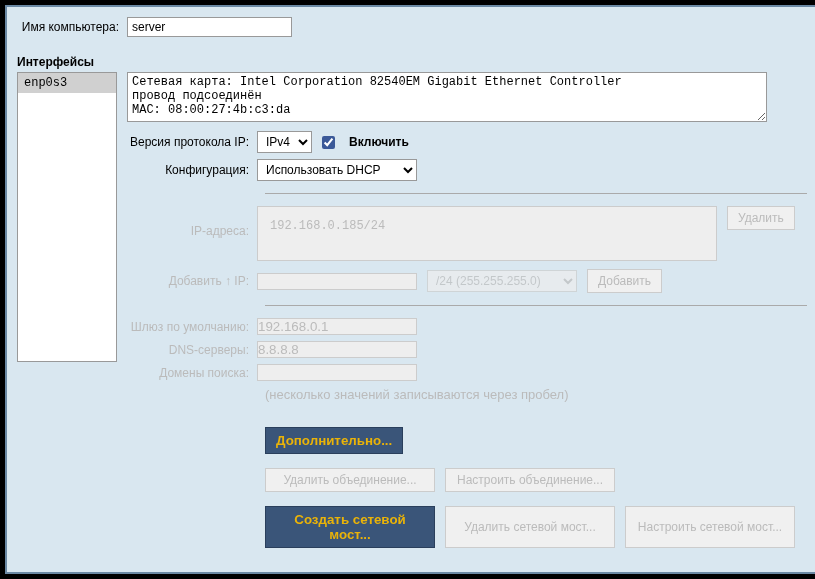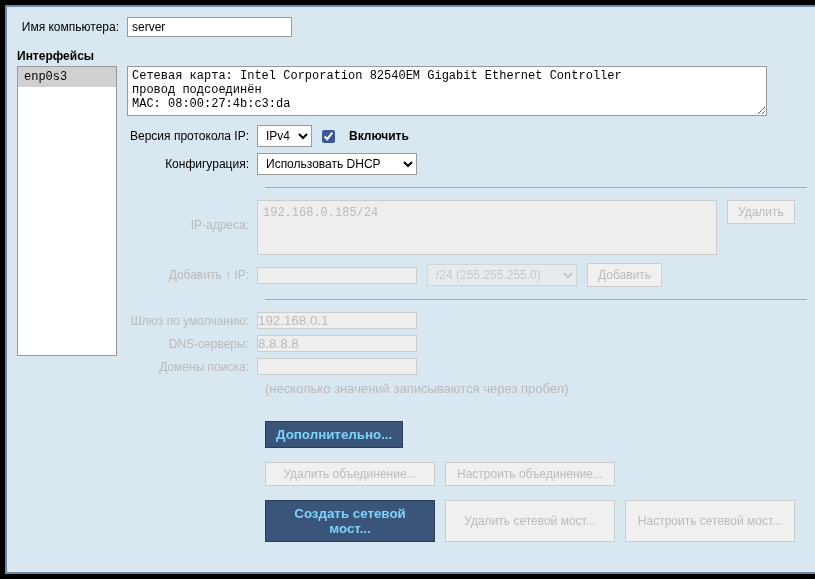--- a/index.html
+++ b/index.html
@@ -4,40 +4,40 @@
 <style>
 * { box-sizing: border-box; margin: 0; padding: 0; }
 body { background: #000; padding: 5px; font-family: Arial, sans-serif; font-size: 12px; }
 .window { background: #d9e7f0; border: 2px solid #6b89a4; padding: 10px; width: 814px; height: 569px; }
 .row { display: flex; align-items: center; margin-bottom: 6px; }
 .label { text-align: right; padding-right: 8px; }
 .hostname-label { width: 110px; }
 input[type="text"], textarea, select { border: 1px solid #999; padding: 2px 4px; font-family: inherit; font-size: 12px; background: #fff; }
 textarea { font-family: "Courier New", monospace; font-size: 12px; resize: both; }
 .hostname-input { width: 165px; }
-.interfaces-label { font-weight: bold; margin-top: 12px; margin-bottom: 3px; }
+.interfaces-label { font-weight: bold; margin-top: 18px; margin-bottom: 3px; }
 .main-area { display: flex; gap: 10px; }
 .iface-list { width: 100px; height: 290px; background: #fff; border: 1px solid #999; }
 .iface-item { padding: 3px 6px; background: #d0d0d0; font-family: "Courier New", monospace; }
 .right-col { flex: 1; }
 .info-box { width: 640px; height: 50px; }
 .proto-row { margin-top: 6px; display: flex; align-items: center; }
 .proto-label { width: 130px; text-align: right; padding-right: 8px; }
 .enable-check { margin-left: 10px; accent-color: #3b5998; }
 .enable-label { font-weight: bold; margin-left: 14px; }
 .config-row { margin-top: 6px; display: flex; align-items: center; }
 .config-select { width: 160px; }
 .divider { border: none; border-top: 1px solid #aaa; margin: 12px 0; }
 .disabled-section { color: #aaa; }
 .ip-row { display: flex; align-items: flex-start; }
 .ip-label { width: 130px; text-align: right; padding-right: 8px; padding-top: 18px; color: #bbb; }
-.ip-textarea { width: 460px; height: 55px; background: #eee; color: #bbb; border: 1px solid #ccc; padding: 5px; resize: none; }
+.ip-textarea { width: 460px; height: 55px; background: #eee; color: #bbb; border: 1px solid #ccc; padding: 12px; resize: none; }
 .btn { border: 1px solid #999; background: #eee; padding: 4px 10px; font-size: 12px; cursor: pointer; }
 .btn-disabled { color: #bbb; border-color: #ccc; background: #f0f0f0; }
-.btn-primary { background: #3a5579; color: #7dd3fc; border: 1px solid #2a3f5c; font-weight: bold; padding: 5px 10px; }
+.btn-primary { background: #3a5579; color: #eab308; border: 1px solid #2a3f5c; font-weight: bold; padding: 5px 10px; }
 .del-btn { margin-left: 10px; }
 .add-row { margin-top: 8px; display: flex; align-items: center; }
 .add-label { width: 90px; text-align: right; padding-right: 8px; color: #bbb; margin-left: 40px; }
 .add-input { width: 160px; background: #eee; border: 1px solid #ccc; }
 .mask-select { width: 150px; margin-left: 10px; background: #eee; color: #bbb; border: 1px solid #ccc; }
 .gw-row { display: flex; align-items: center; margin-bottom: 6px; }
 .gw-label { width: 130px; text-align: right; padding-right: 8px; color: #bbb; }
 .gw-input { width: 160px; background: #eee; color: #bbb; border: 1px solid #ccc; }
 .hint { color: #bbb; font-size: 13px; margin-left: 138px; margin-top: 2px; }
 .action-buttons { margin-top: 25px; }

